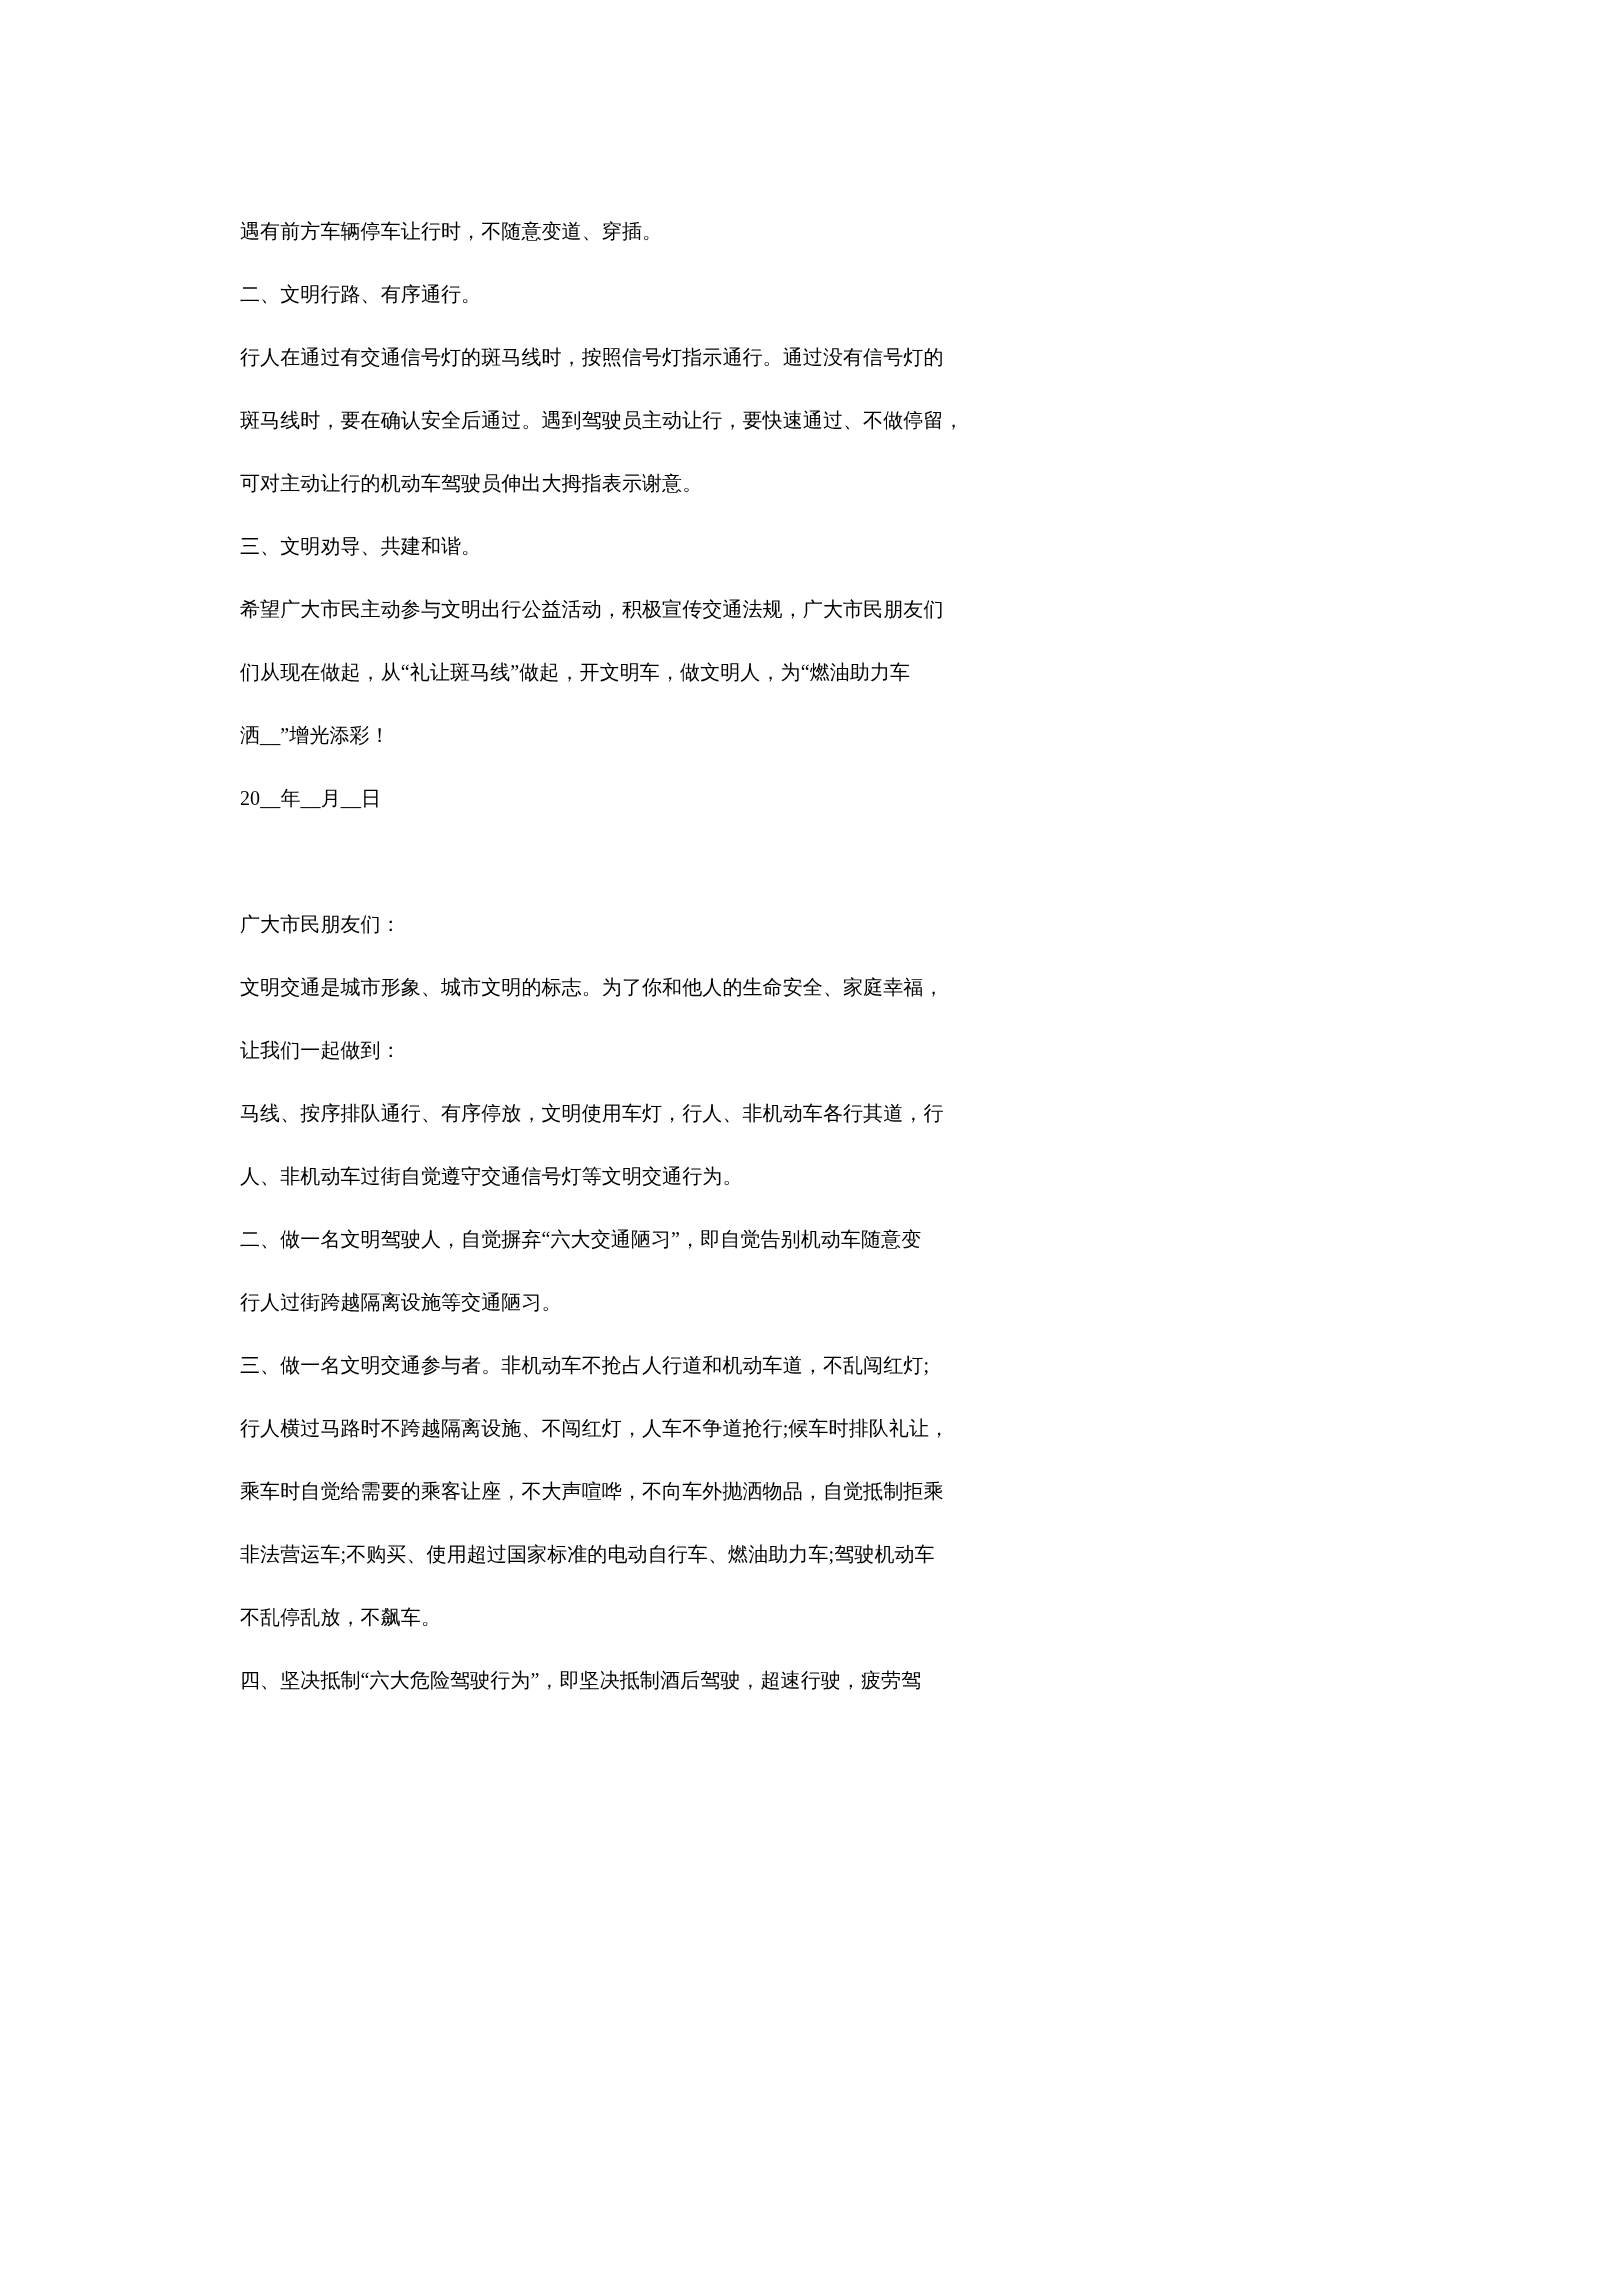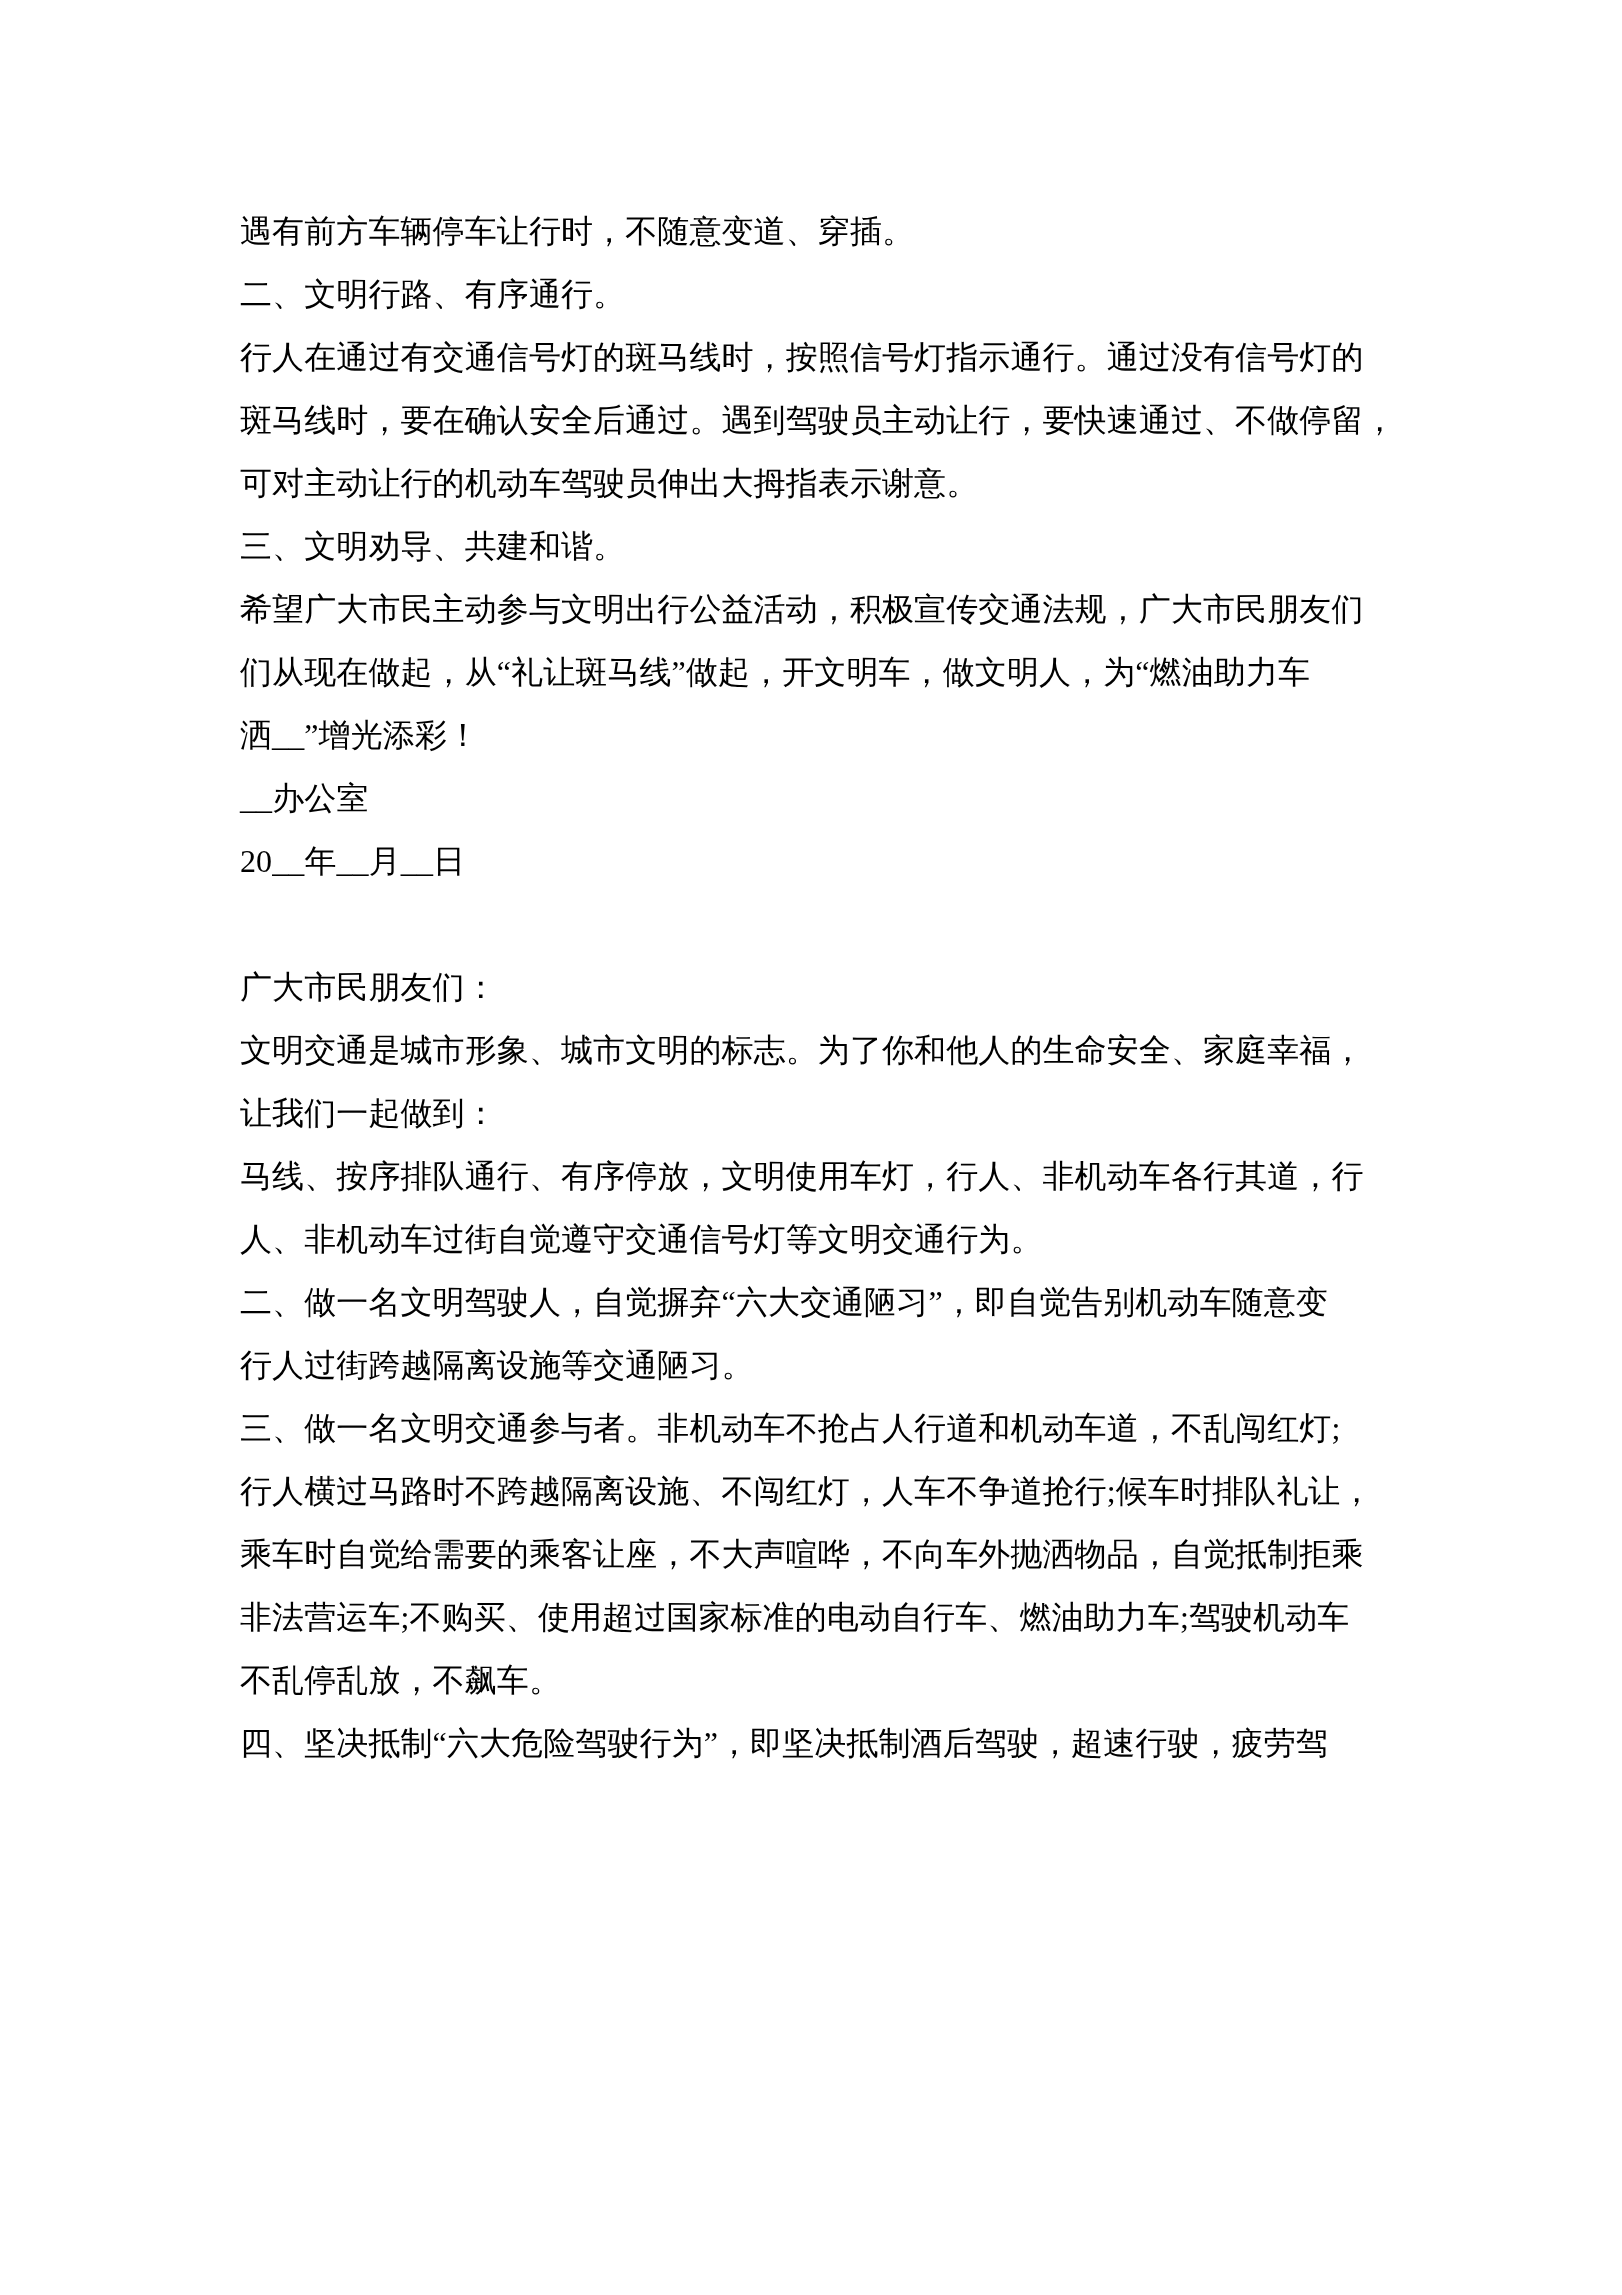--- a/index.html
+++ b/index.html
@@ -17,21 +17,21 @@
   }
   .doc-body {
     position: absolute;
     left: 240px;
     top: 200px;
     width: 1171px;
   }
   .doc-line {
     height: 63px;
     line-height: 63px;
-    font-size: 32px;
+    font-size: 20px;
     color: #000000;
     white-space: nowrap;
     letter-spacing: 0.1px;
     font-weight: 400;
     text-align: left;
   }
   .doc-line.blank {
     
   }
 </style>
@@ -42,21 +42,20 @@
   <div class="doc-body">
       <div class="doc-line">遇有前方车辆停车让行时，不随意变道、穿插。</div>
       <div class="doc-line">二、文明行路、有序通行。</div>
       <div class="doc-line">行人在通过有交通信号灯的斑马线时，按照信号灯指示通行。通过没有信号灯的</div>
       <div class="doc-line">斑马线时，要在确认安全后通过。遇到驾驶员主动让行，要快速通过、不做停留，</div>
       <div class="doc-line">可对主动让行的机动车驾驶员伸出大拇指表示谢意。</div>
       <div class="doc-line">三、文明劝导、共建和谐。</div>
       <div class="doc-line">希望广大市民主动参与文明出行公益活动，积极宣传交通法规，广大市民朋友们</div>
       <div class="doc-line">们从现在做起，从“礼让斑马线”做起，开文明车，做文明人，为“燃油助力车</div>
       <div class="doc-line">洒__”增光添彩！</div>
-      <div class="doc-line">__办公室</div>
       <div class="doc-line">20__年__月__日</div>
       <div class="doc-line blank"></div>
       <div class="doc-line">广大市民朋友们：</div>
       <div class="doc-line">文明交通是城市形象、城市文明的标志。为了你和他人的生命安全、家庭幸福，</div>
       <div class="doc-line">让我们一起做到：</div>
       <div class="doc-line">马线、按序排队通行、有序停放，文明使用车灯，行人、非机动车各行其道，行</div>
       <div class="doc-line">人、非机动车过街自觉遵守交通信号灯等文明交通行为。</div>
       <div class="doc-line">二、做一名文明驾驶人，自觉摒弃“六大交通陋习”，即自觉告别机动车随意变</div>
       <div class="doc-line">行人过街跨越隔离设施等交通陋习。</div>
       <div class="doc-line">三、做一名文明交通参与者。非机动车不抢占人行道和机动车道，不乱闯红灯;</div>

